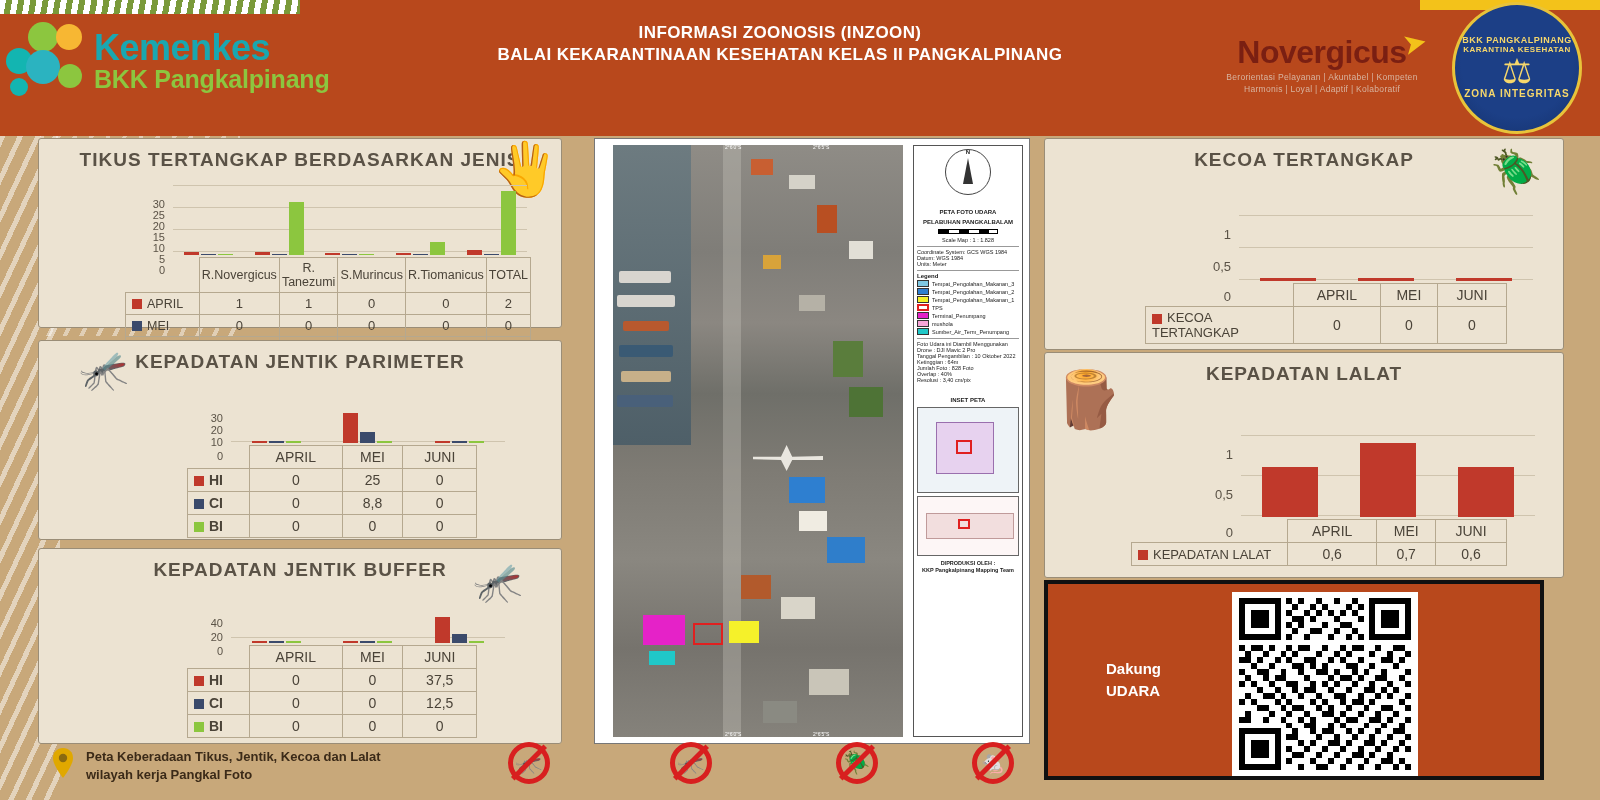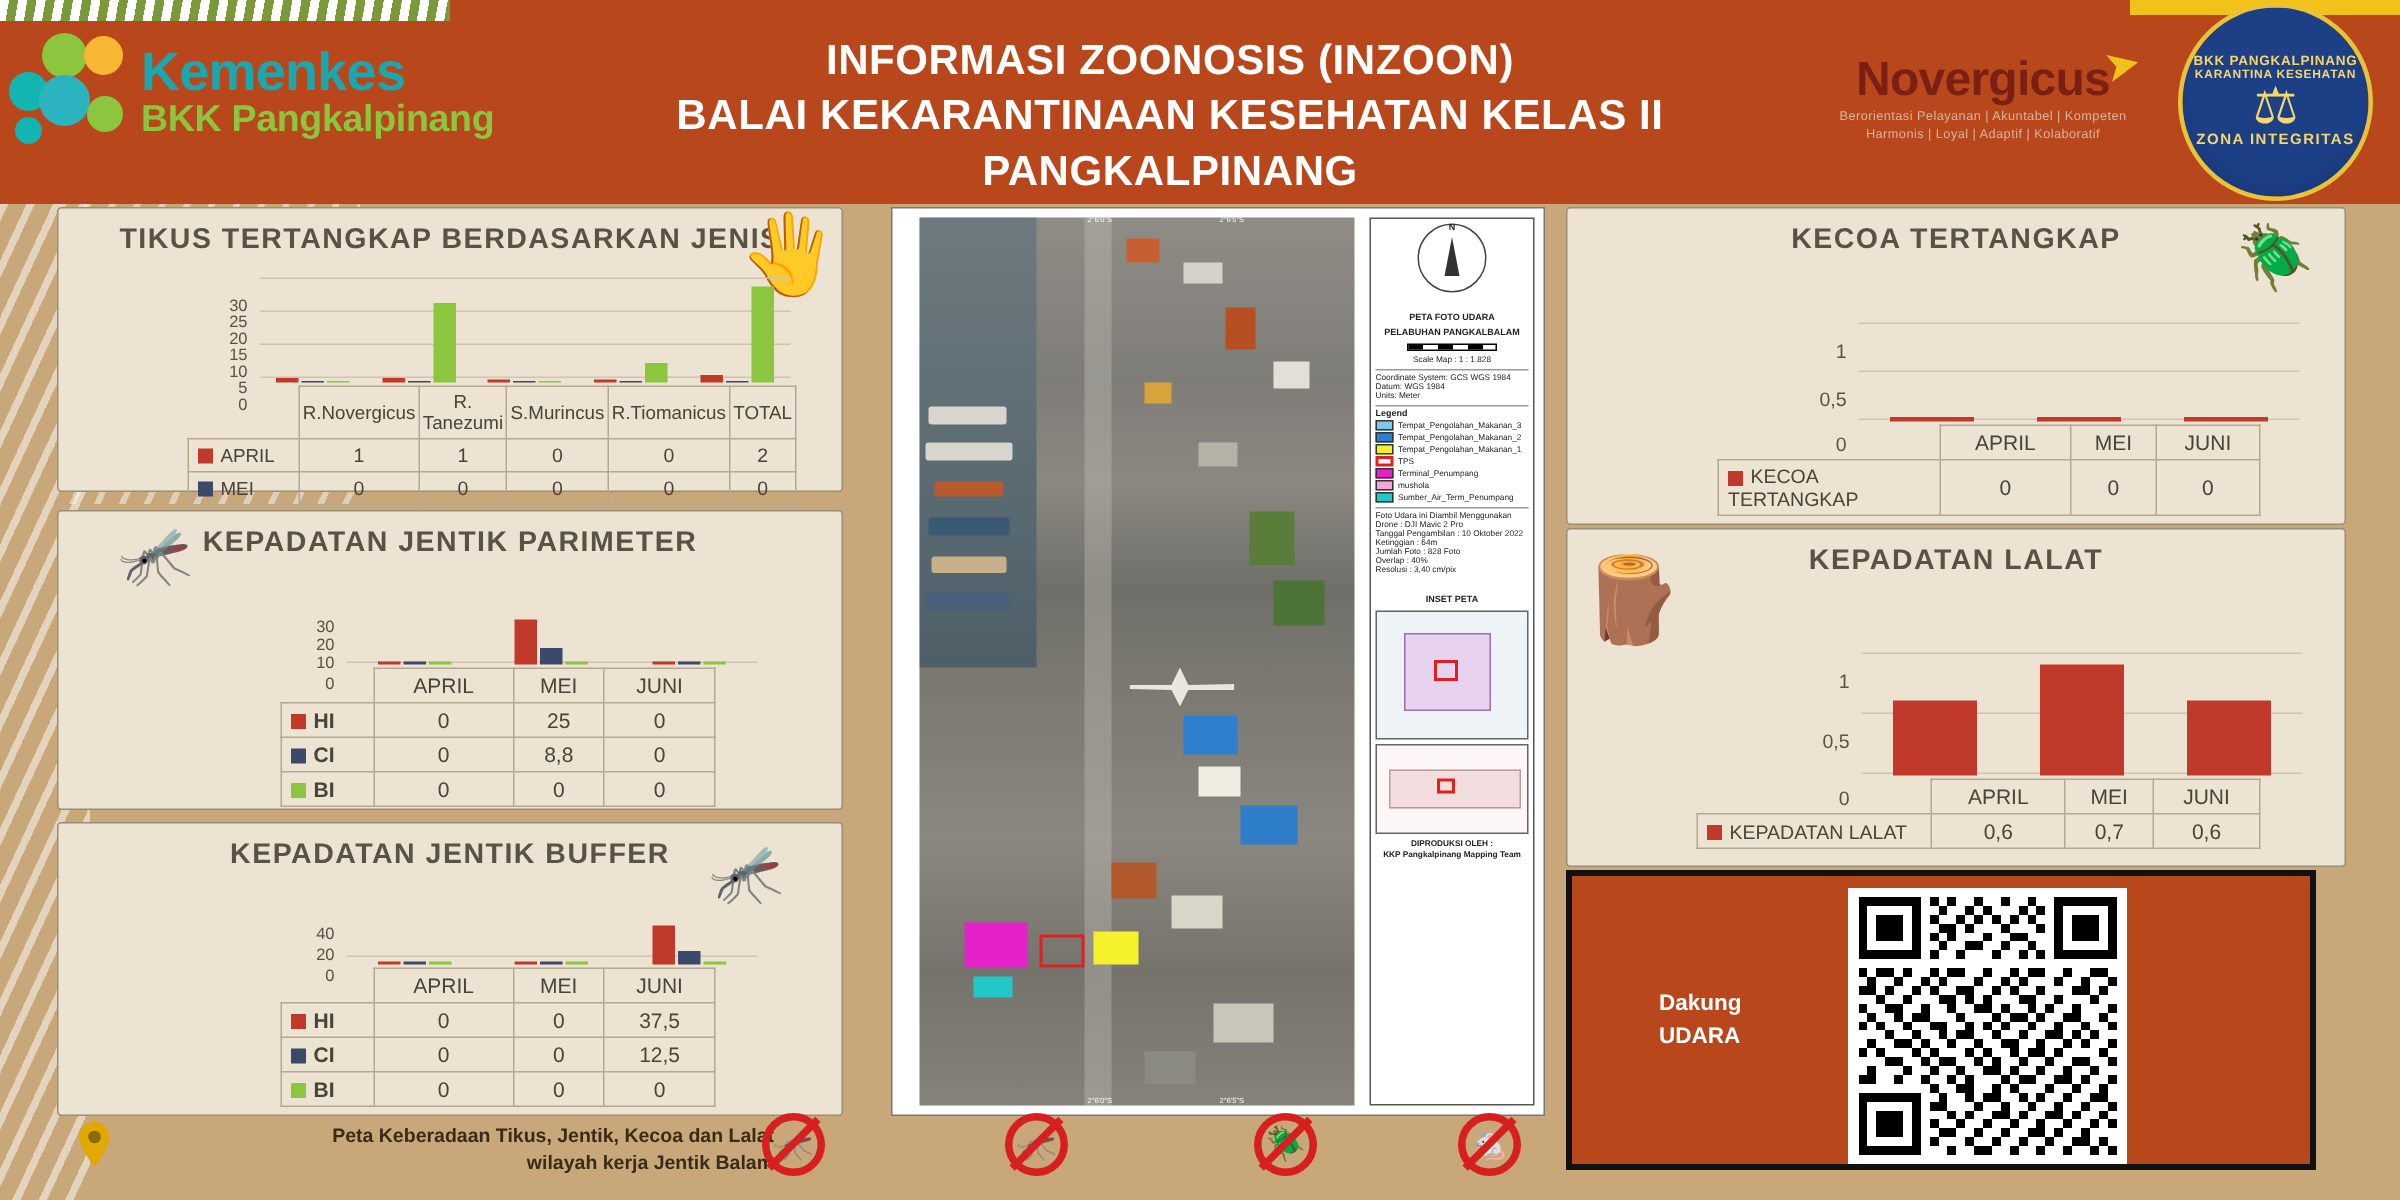--- a/index.html
+++ b/index.html
@@ -31,21 +31,21 @@
   .km3 { width:26px; height:26px; background:#f7b733; left:50px; top:4px; }
   .km4 { width:34px; height:34px; background:#2bb3c0; left:20px; top:30px; }
   .km5 { width:24px; height:24px; background:#8cc63f; left:52px; top:44px; }
   .km6 { width:18px; height:18px; background:#13b5b1; left:4px; top:58px; }
   .logo-text { margin-left:6px; line-height:1.02; }
   .logo-text .l1 { font-size:36px; font-weight:bold; color:#1aa7b0; letter-spacing:-0.5px; }
   .logo-text .l2 { font-size:25px; font-weight:bold; color:#8cc63f; letter-spacing:-0.2px; }
   .title-block {
     position:absolute; left:330px; top:22px; width:900px; text-align:center; color:#fff;
   }
-  .title-block div { font-size:28px; font-weight:bold; line-height:1.32; letter-spacing:0.4px; }
+  .title-block div { font-size:17px; font-weight:bold; line-height:1.32; letter-spacing:0.4px; }
   .berakhlak { position:absolute; left:1222px; top:34px; width:200px; text-align:center; }
   .berakhlak .big { font-size:32px; font-weight:bold; color:#7a1f12; letter-spacing:-0.5px; }
   .berakhlak .sub { font-size:8.5px; color:#d8b4a0; letter-spacing:0.3px; line-height:1.45; }
   .berakhlak .arrow {
     position:absolute; right:-4px; top:-6px; color:#f3c21a; font-size:26px; font-weight:bold;
     transform:rotate(-12deg);
   }
   .zi-badge {
     position:absolute; left:1452px; top:2px; width:130px; height:132px;
     border-radius:50%; background:radial-gradient(circle at 50% 45%, #1c3f86 0 60%, #14306a 100%);
@@ -160,21 +160,21 @@
   .qr-block {
     position:absolute; left:1044px; top:580px; width:500px; height:200px;
     background:#b8481c; border:4px solid #111;
   }
   .qr-label { position:absolute; left:58px; top:74px; color:#fff; font-size:15px; font-weight:bold; line-height:1.45; }
   .qr-code { position:absolute; left:184px; top:8px; width:186px; height:184px; background:#fff; padding:6px; }
   .qr-inner { width:100%; height:100%; }
 
   
   .footer-text {
-    position:absolute; left:86px; top:748px; width:430px; text-align:right;
+    position:absolute; left:86px; top:748px; width:430px; text-align:left;
     font-size:13px; font-weight:bold; color:#3b2a18; line-height:1.35;
   }
   .pin-icon { position:absolute; left:48px; top:748px; width:30px; height:30px; }
   .no-icon { position:absolute; width:42px; height:42px; }
   .no-icon .ring {
     position:absolute; inset:0; border:5px solid #d81f1f; border-radius:50%;
   }
   .no-icon .slash {
     position:absolute; left:-2px; top:18px; width:46px; height:5px; background:#d81f1f;
     transform:rotate(-45deg);
@@ -880,21 +880,21 @@
 </div>
 
 <div class="pin-icon">
   <svg viewBox="0 0 24 30" width="30" height="30">
     <path d="M12 0C6 0 2 4.4 2 10c0 7.6 10 20 10 20s10-12.4 10-20C22 4.4 18 0 12 0z" fill="#e0a800"></path>
     <circle cx="12" cy="10" r="4.2" fill="#8a6a10"></circle>
   </svg>
 </div>
 <div class="footer-text">
   <div>Peta Keberadaan Tikus, Jentik, Kecoa dan Lalat</div>
-  <div>wilayah kerja Jentik Balam</div>
+  <div>wilayah kerja Pangkal Foto</div>
 </div>
 
 <div class="no-icon" style="left:508px; top:742px;">
   <div class="em">🦟</div>
     <div class="ring"></div>
     <div class="slash"></div>
 </div>
 <div class="no-icon" style="left:670px; top:742px;">
   <div class="em">🦟</div>
     <div class="ring"></div>

